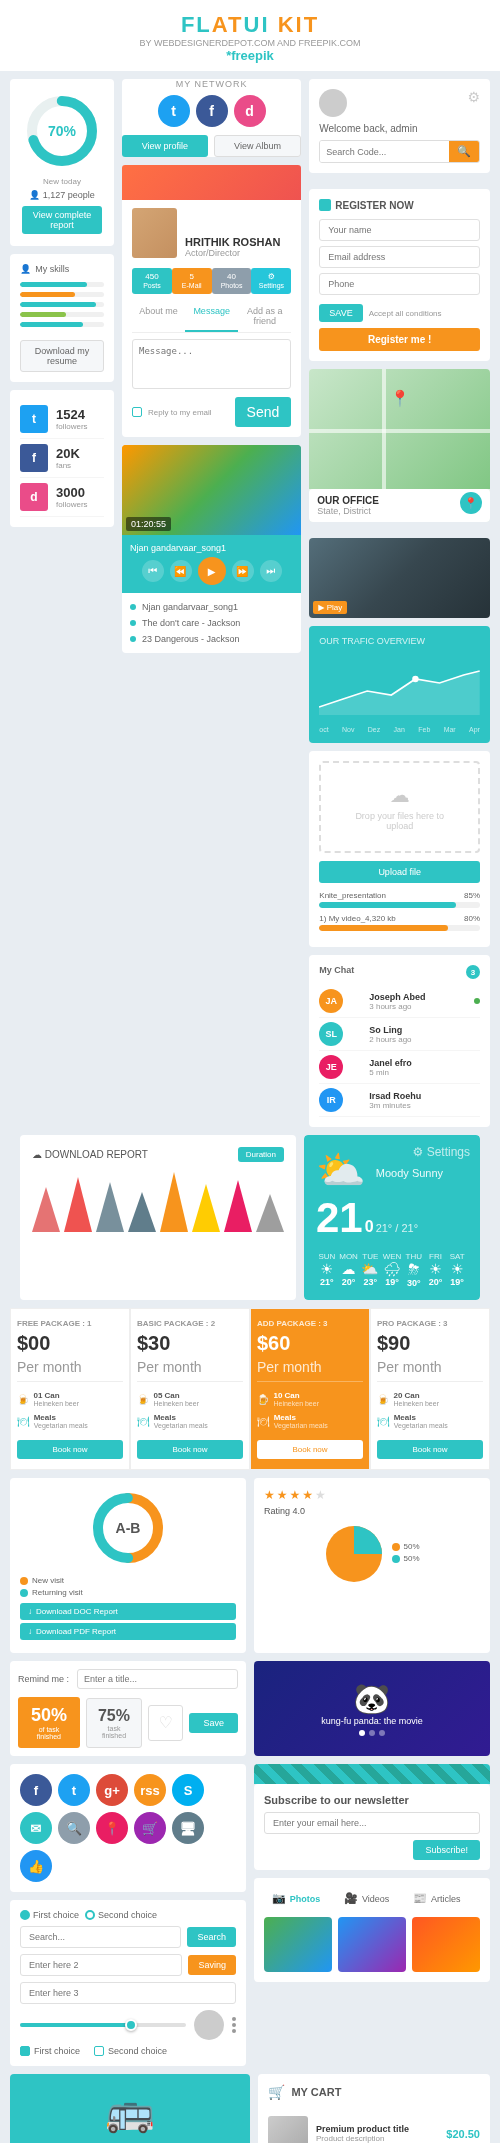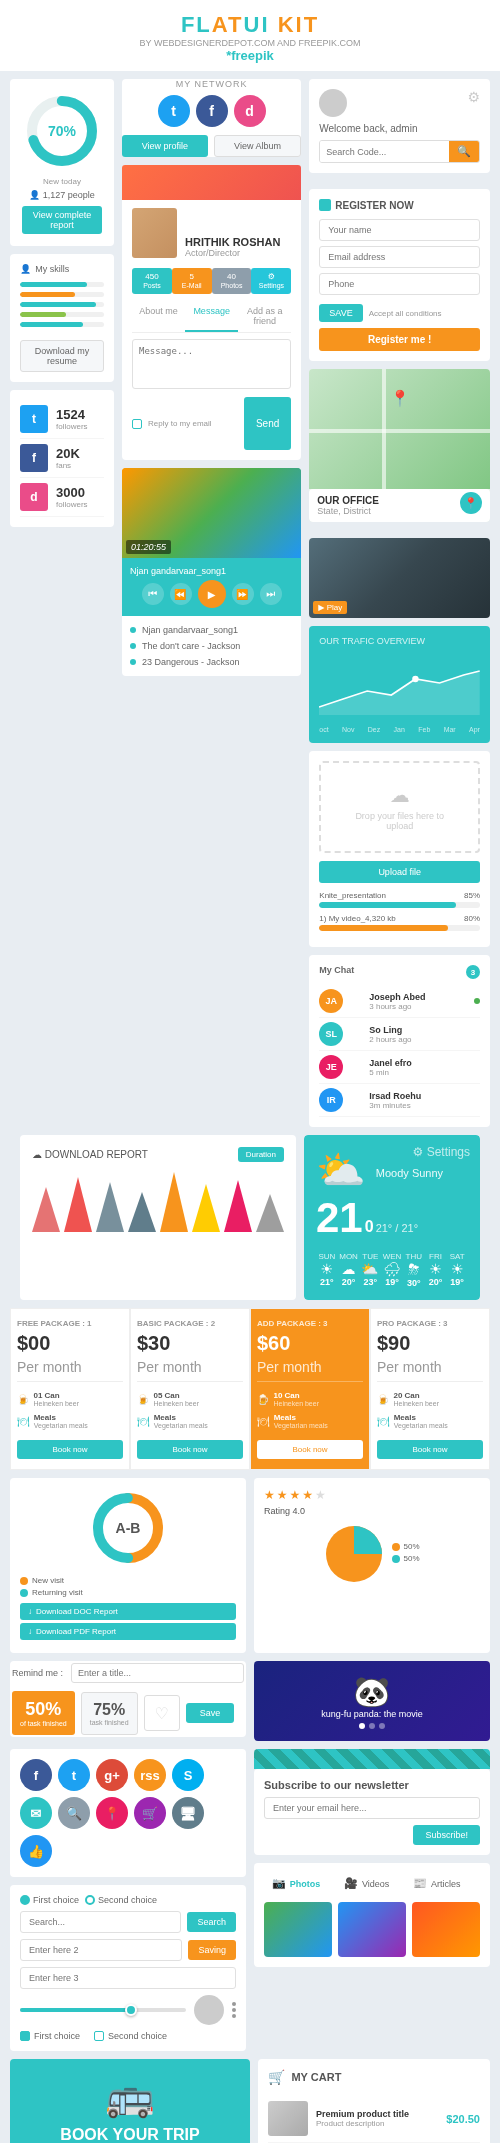--- a/index.html
+++ b/index.html
@@ -70,21 +70,21 @@
     .stat-btn.orange { background: #f7941d; }
     .stat-btn.gray { background: #8e9eab; }
     .stat-btn.teal2 { background: #26c6da; }
     .message-tabs { display: flex; border-bottom: 1px solid #eee; margin-bottom: 6px; }
     .msg-tab { flex: 1; font-size: 9px; color: #999; padding: 4px; text-align: center; cursor: pointer; border-bottom: 2px solid transparent; }
     .msg-tab.active { color: #2ec4c4; border-bottom: 2px solid #2ec4c4; }
     .message-textarea { width: 100%; border: 1px solid #e0e0e0; border-radius: 3px; font-size: 9px; padding: 6px; min-height: 50px; resize: none; outline: none; color: #ccc; }
     .reply-row { display: flex; align-items: center; gap: 6px; margin-top: 4px; }
     .reply-checkbox { width: 10px; height: 10px; border: 1px solid #2ec4c4; border-radius: 2px; }
     .reply-label { font-size: 8px; color: #999; flex: 1; }
-    .send-btn { background: #2ec4c4; color: #fff; border: none; border-radius: 3px; font-size: 10px; padding: 21px 12px; cursor: pointer; }
+    .send-btn { background: #2ec4c4; color: #fff; border: none; border-radius: 3px; font-size: 14px; padding: 7px 12px; cursor: pointer; }
 
     
     .chat-widget { background: #fff; border-radius: 4px; padding: 10px; }
     .chat-title { font-size: 9px; color: #666; font-weight: bold; margin-bottom: 6px; display: flex; justify-content: space-between; }
     .chat-count { background: #2ec4c4; color: #fff; border-radius: 50%; width: 14px; height: 14px; font-size: 8px; display: flex; align-items: center; justify-content: center; }
     .chat-item { display: flex; align-items: center; gap: 6px; padding: 4px 0; border-bottom: 1px solid #f5f5f5; }
     .chat-avatar { width: 24px; height: 24px; border-radius: 50%; display: flex; align-items: center; justify-content: center; font-size: 9px; color: #fff; font-weight: bold; }
     .ca-orange { background: #f7941d; }
     .ca-teal { background: #2ec4c4; }
     .ca-pink { background: #e91e63; }
@@ -210,21 +210,21 @@
     .dl-btn { background: #2ec4c4; color: #fff; border: none; border-radius: 3px; font-size: 8px; padding: 4px 8px; width: 100%; cursor: pointer; margin-bottom: 3px; display: flex; align-items: center; gap: 4px; }
     .star-rating { display: flex; gap: 2px; margin-bottom: 4px; }
     .star { color: #f7941d; font-size: 12px; }
     .star.empty { color: #ddd; }
     .rating-label { font-size: 9px; color: #555; margin-bottom: 8px; }
     .pie-container { display: flex; gap: 8px; align-items: center; justify-content: center; }
     .pie-legend { font-size: 8px; color: #666; }
     .pie-legend-item { display: flex; align-items: center; gap: 3px; margin-bottom: 3px; }
 
     
-    .remind-widget { background: #fff; border-radius: 4px; padding: 2px; margin: 8px 10px; }
+    .remind-widget { background: #fff; border-radius: 4px; padding: 8px; margin: 8px 10px; }
     .remind-row { display: flex; align-items: center; gap: 8px; }
     .remind-label { font-size: 9px; color: #666; white-space: nowrap; }
     .remind-input { flex: 1; border: 1px solid #ddd; border-radius: 3px; padding: 4px 6px; font-size: 9px; outline: none; }
     .percent-box { background: #f7941d; color: #fff; border-radius: 3px; padding: 8px; text-align: center; min-width: 50px; }
     .percent-num { font-size: 18px; font-weight: bold; }
     .percent-label { font-size: 7px; }
     .percent-box2 { background: #f5f7f9; border: 1px solid #ddd; border-radius: 3px; padding: 8px; text-align: center; min-width: 50px; }
     .percent-num2 { font-size: 16px; font-weight: bold; color: #555; }
     .heart-btn { width: 36px; height: 36px; border: 1px solid #ddd; border-radius: 3px; display: flex; align-items: center; justify-content: center; font-size: 16px; color: #ddd; cursor: pointer; }
     .save-btn2 { background: #2ec4c4; color: #fff; border: none; border-radius: 3px; font-size: 9px; padding: 5px 14px; cursor: pointer; }
@@ -436,21 +436,21 @@
       <textarea class="message-textarea" placeholder="Message..." style=""></textarea>
       <div class="reply-row">
         <div class="reply-checkbox"></div>
         <span class="reply-label">Reply to my email</span>
         <button class="send-btn">Send</button>
       </div>
     </div>
 
     <div class="music-player">
       <div class="music-image">
-        <div style="position:relative; width:100%; height:90px; background: linear-gradient(135deg, #ff9800 0%, #4caf50 50%, #2196f3 100%); display:flex; align-items:flex-end; padding:4px;font-style:italic;">
+        <div style="position:relative; width:100%; height:90px; background: linear-gradient(135deg, #ff9800 0%, #4caf50 50%, #2196f3 100%); display:flex; align-items:flex-end; padding:4px;">
           <span class="music-time">01:20:55</span>
         </div>
       </div>
       <div class="music-controls">
         <div class="music-song">Njan gandarvaar_song1</div>
         <div class="music-btns">
           <button class="music-btn">⏮</button>
           <button class="music-btn">⏪</button>
           <button class="music-btn play">▶</button>
           <button class="music-btn">⏩</button>

